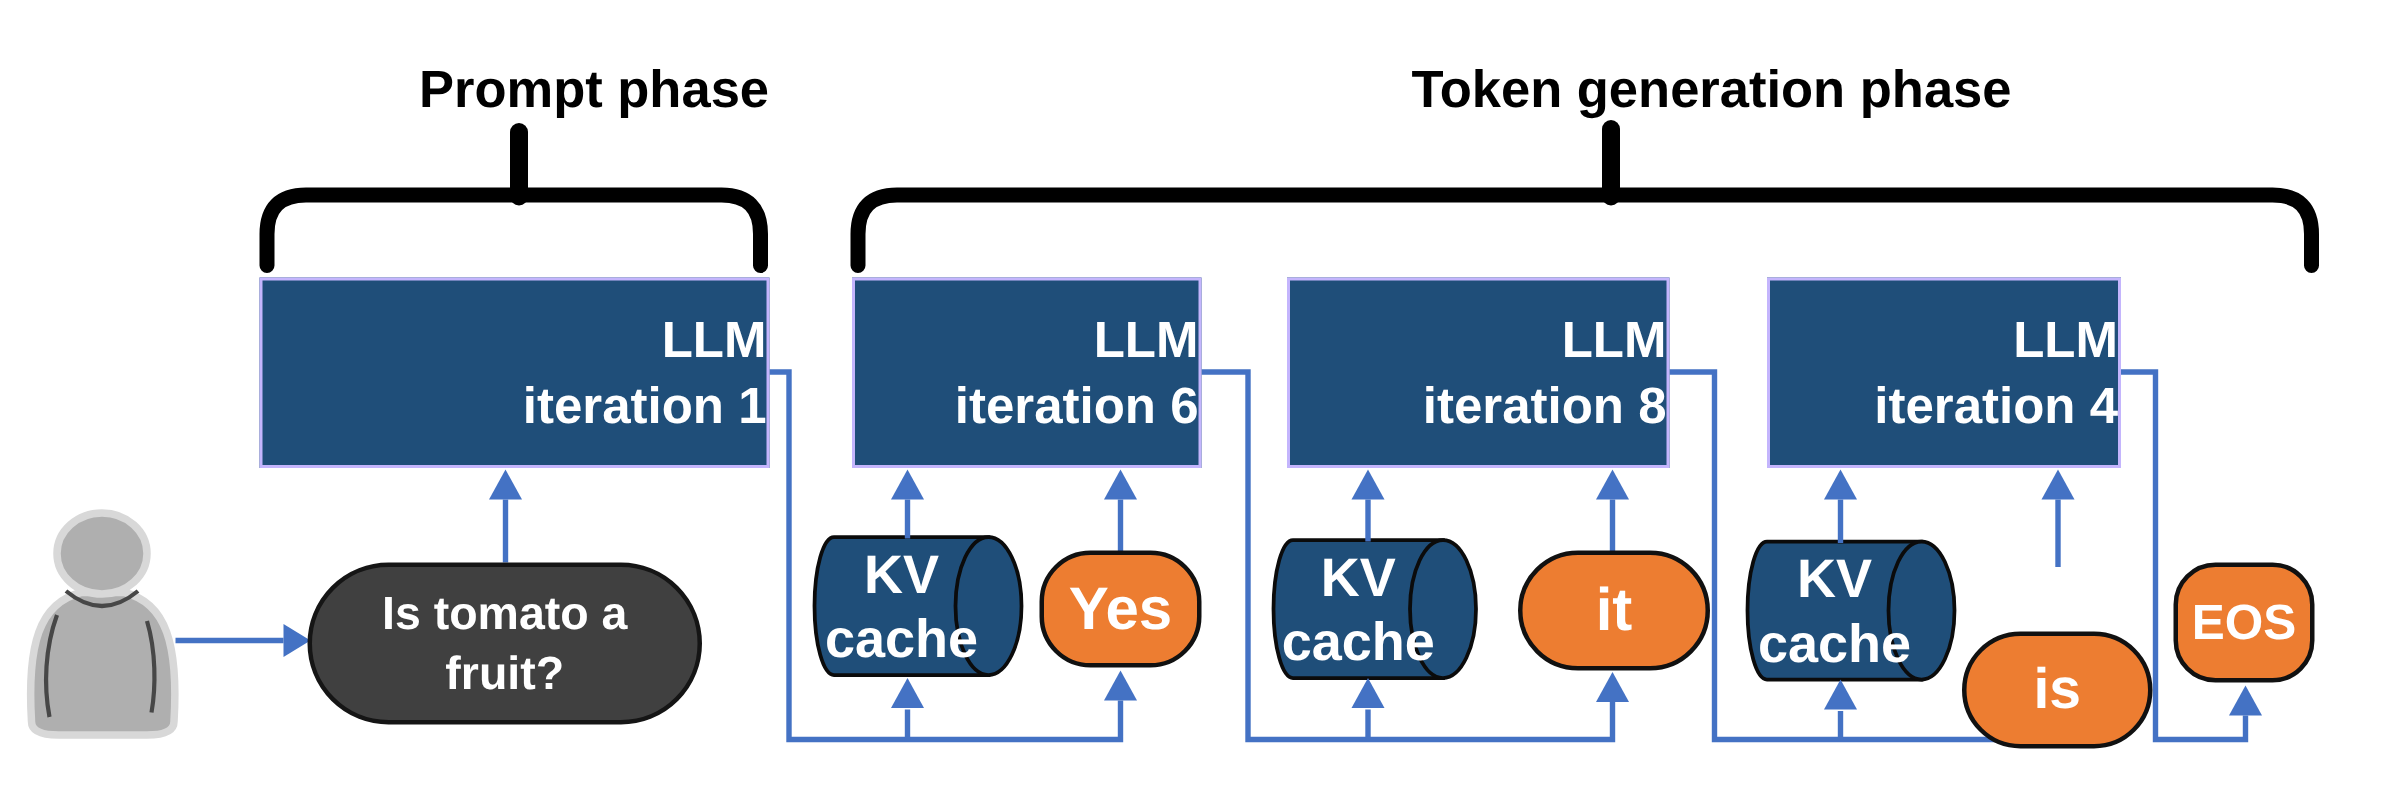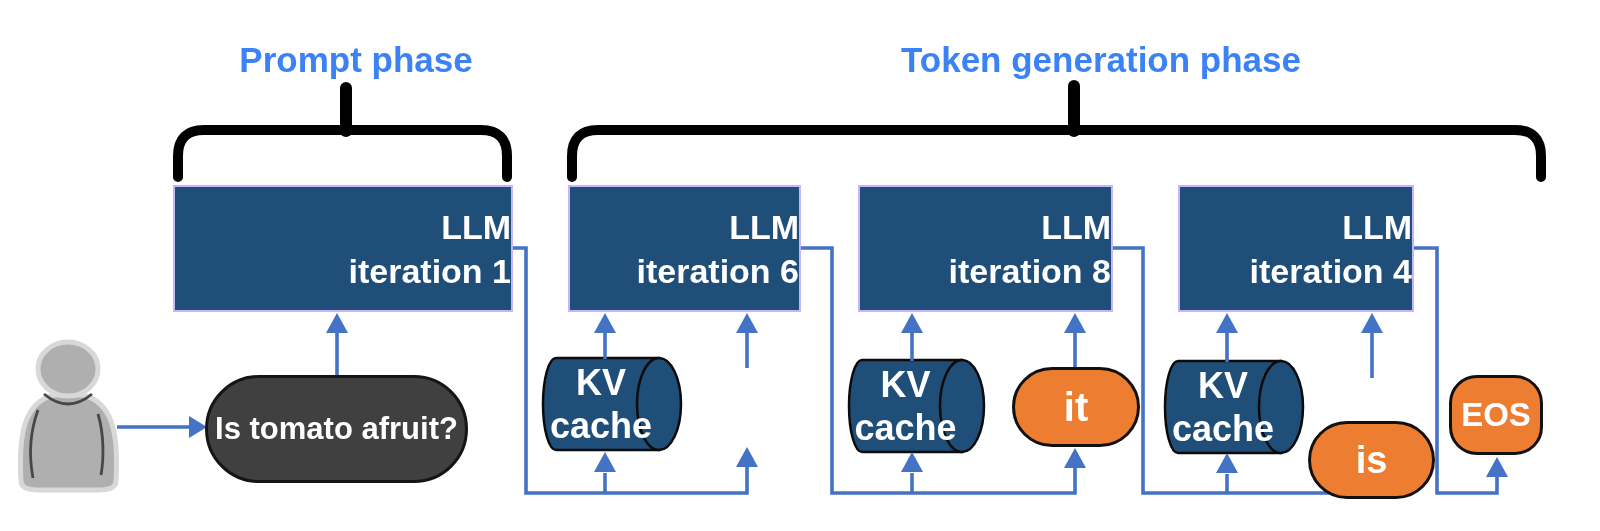--- a/index.html
+++ b/index.html
@@ -4,39 +4,39 @@
 <style>
   html,body{margin:0;padding:0;background:#fff;}
   .canvas{
     position:relative;width:1600px;height:531px;background:#ffffff;overflow:hidden;
     font-family:"Liberation Sans", sans-serif;
   }
   .canvas *{box-sizing:border-box;}
   .layer{position:absolute;left:0;top:0;width:1600px;height:531px;}
   .phase-label{
     position:absolute;transform:translateX(-50%);white-space:nowrap;
-    font-size:35px;font-weight:bold;color:#3b82f6;
+    font-size:35px;font-weight:bold;color:#000000;margin-left:40px;
   }
   .llm-box{
     position:absolute;background:#1F4E79;border:2px solid #c4b5fd;color:#fff;
     font-weight:bold;font-size:34px;line-height:44px;display:flex;flex-direction:column;
     align-items:flex-end;justify-content:center;text-align:center;
   }
   .kv-label{
     position:absolute;color:#fff;font-weight:bold;font-size:36px;line-height:43px;
     display:flex;flex-direction:column;align-items:center;justify-content:center;text-align:center;
     pointer-events:none;
   }
   .token-bubble{
     position:absolute;background:#ED7D31;border:3px solid #111;color:#fff;font-weight:bold;
     display:flex;align-items:center;justify-content:center;text-align:center;
   }
   .prompt-bubble{
     position:absolute;background:#404040;border:3px solid #151515;border-radius:54px;color:#fff;
-    font-weight:bold;font-size:31px;line-height:40px;display:flex;flex-direction:row;
+    font-weight:bold;font-size:31px;line-height:40px;display:flex;flex-direction:column;
     align-items:center;justify-content:center;text-align:center;
   }
 </style>
 </head>
 <body>
 
 <div class="canvas">
 
   <svg class="layer" viewBox="0 0 1600 531">
 
@@ -140,20 +140,23 @@
   </div>
   <div class="kv-label" style="left:849px;top:360px;width:113px;height:92px;">
     <div>KV</div>
     <div>cache</div>
   </div>
   <div class="kv-label" style="left:1165px;top:361px;width:116px;height:92px;">
     <div>KV</div>
     <div>cache</div>
   </div>
 
+  <div class="token-bubble" style="left:693px;top:367px;width:108px;height:78px;border-radius:34px;font-size:40px;">
+    <span>Yes</span>
+  </div>
   <div class="token-bubble" style="left:1012px;top:367px;width:128px;height:80px;border-radius:40px;font-size:40px;">
     <span>it</span>
   </div>
   <div class="token-bubble" style="left:1308px;top:377px;width:127px;height:78px;border-radius:39px;font-size:38px;margin-top:44px;">
     <span>is</span>
   </div>
   <div class="token-bubble" style="left:1449px;top:375px;width:94px;height:80px;border-radius:28px;font-size:33px;">
     <span>EOS</span>
   </div>
 

